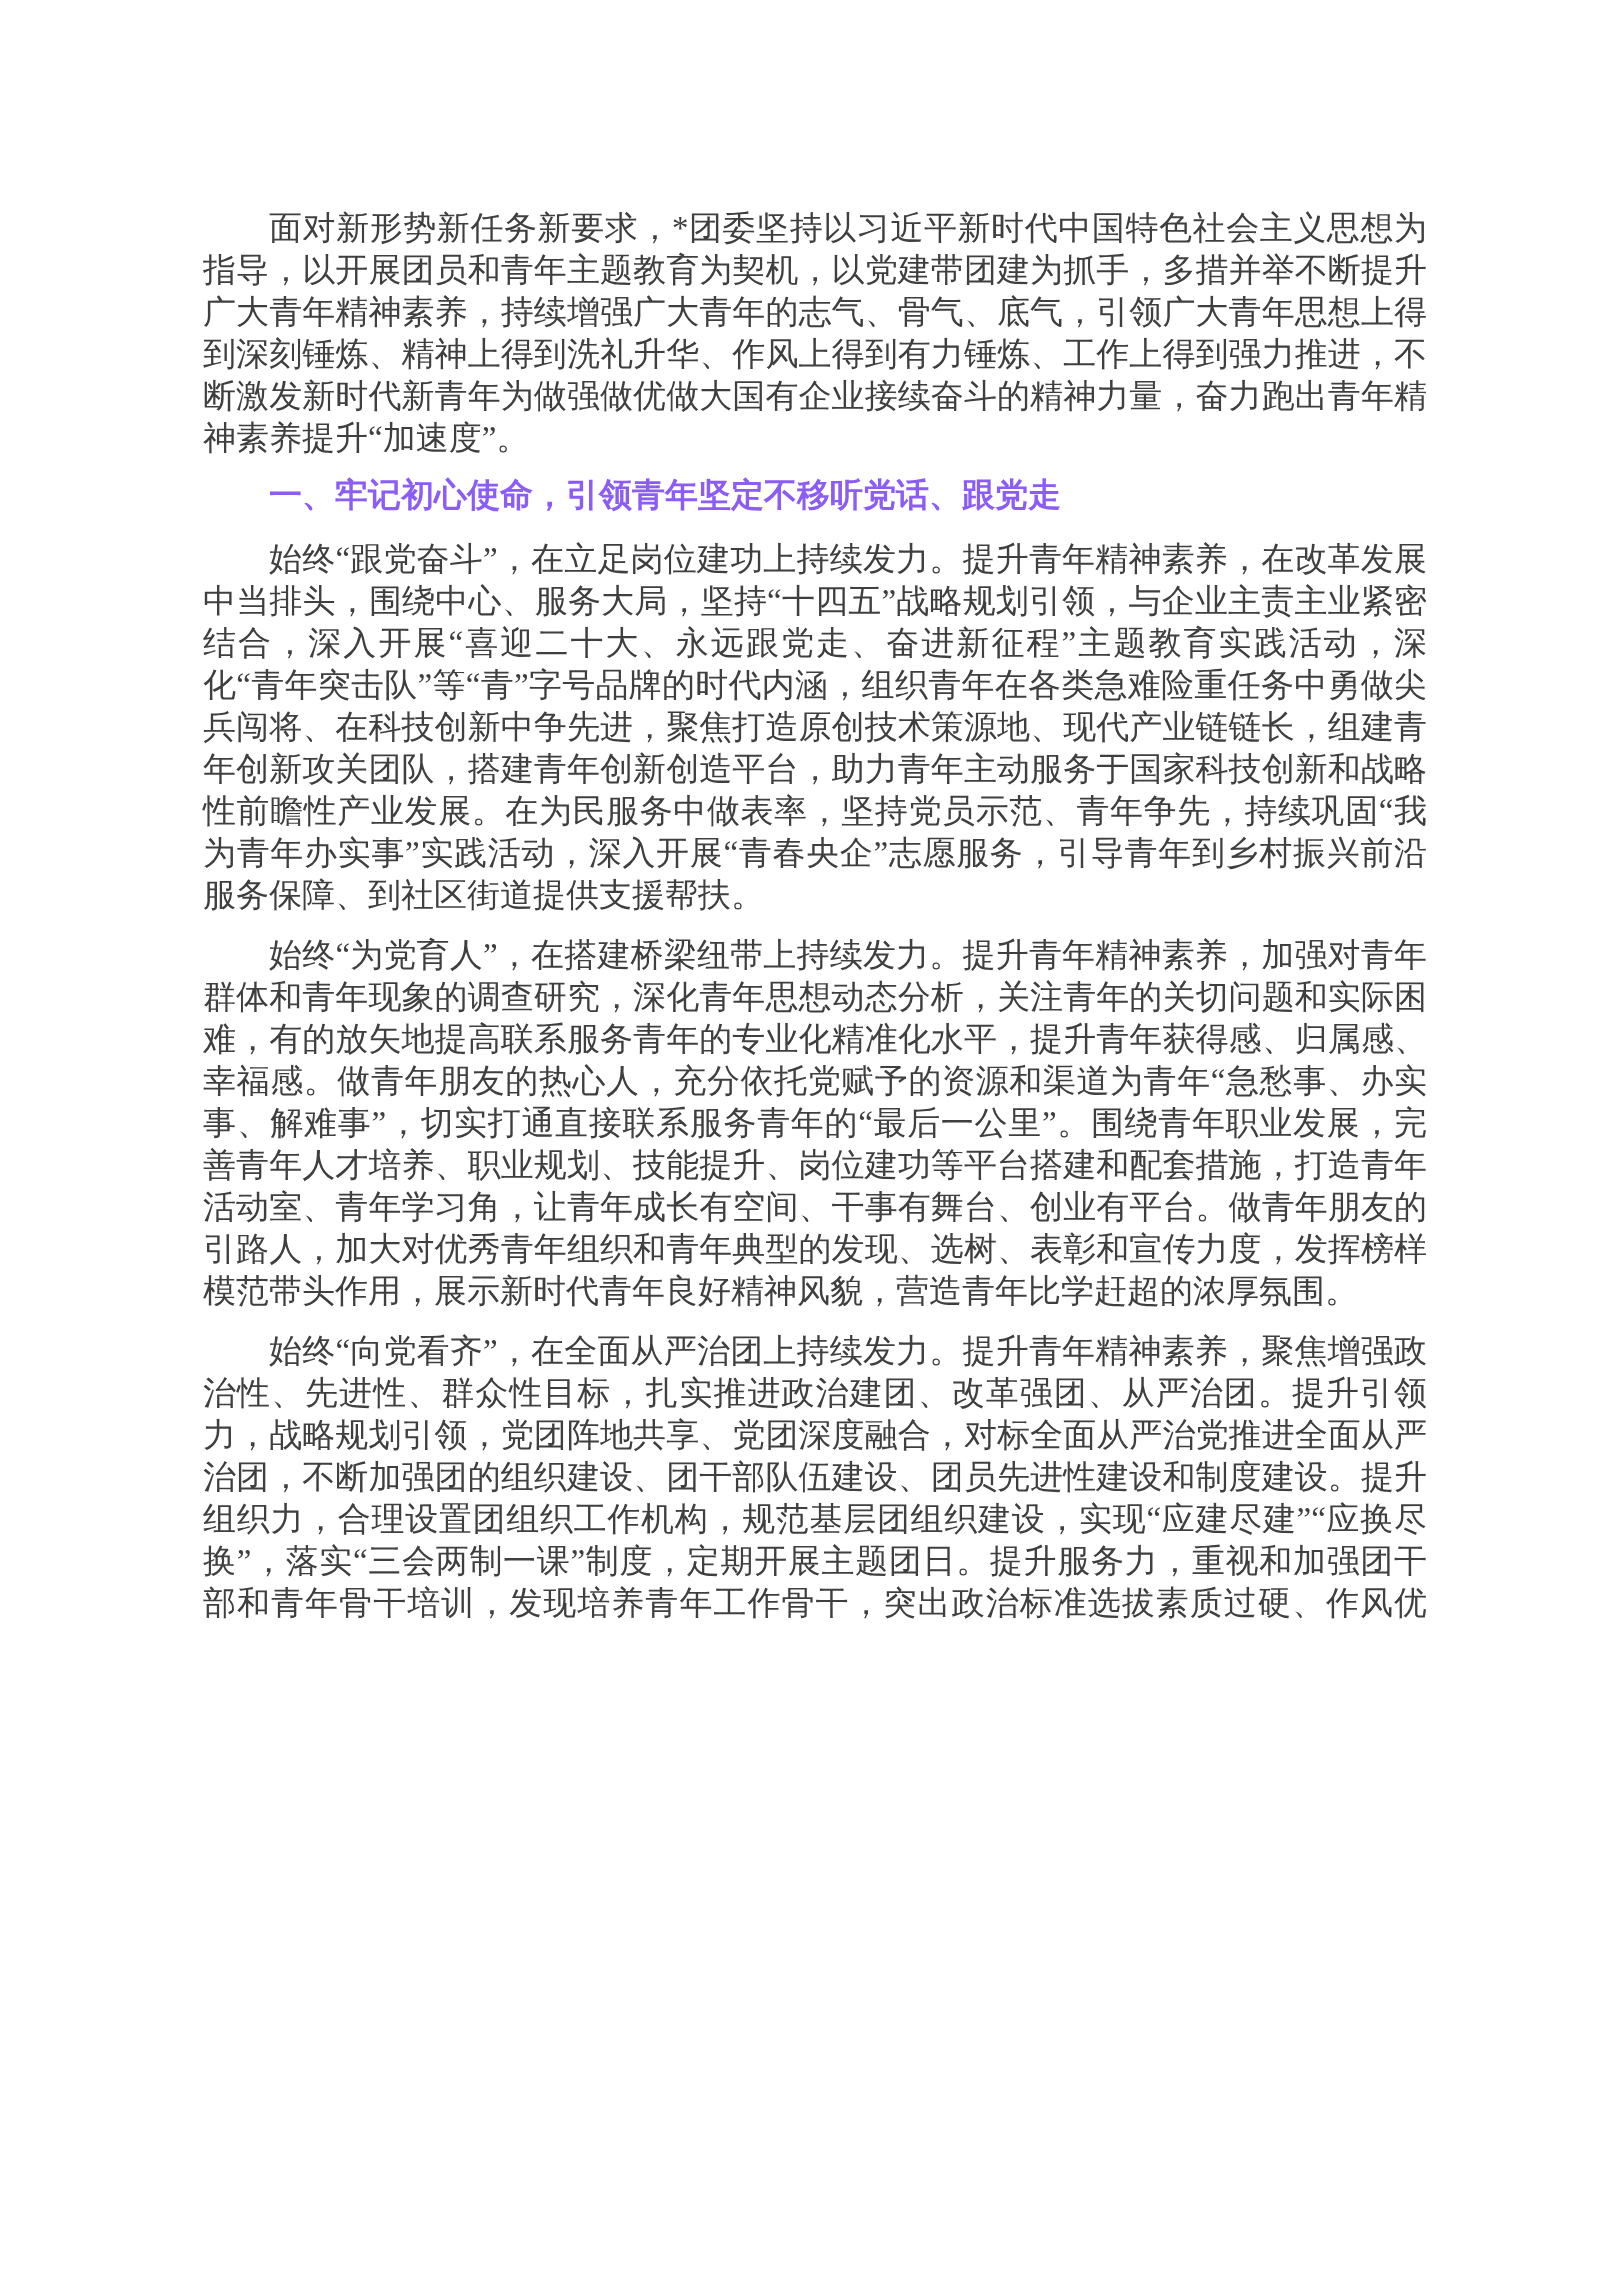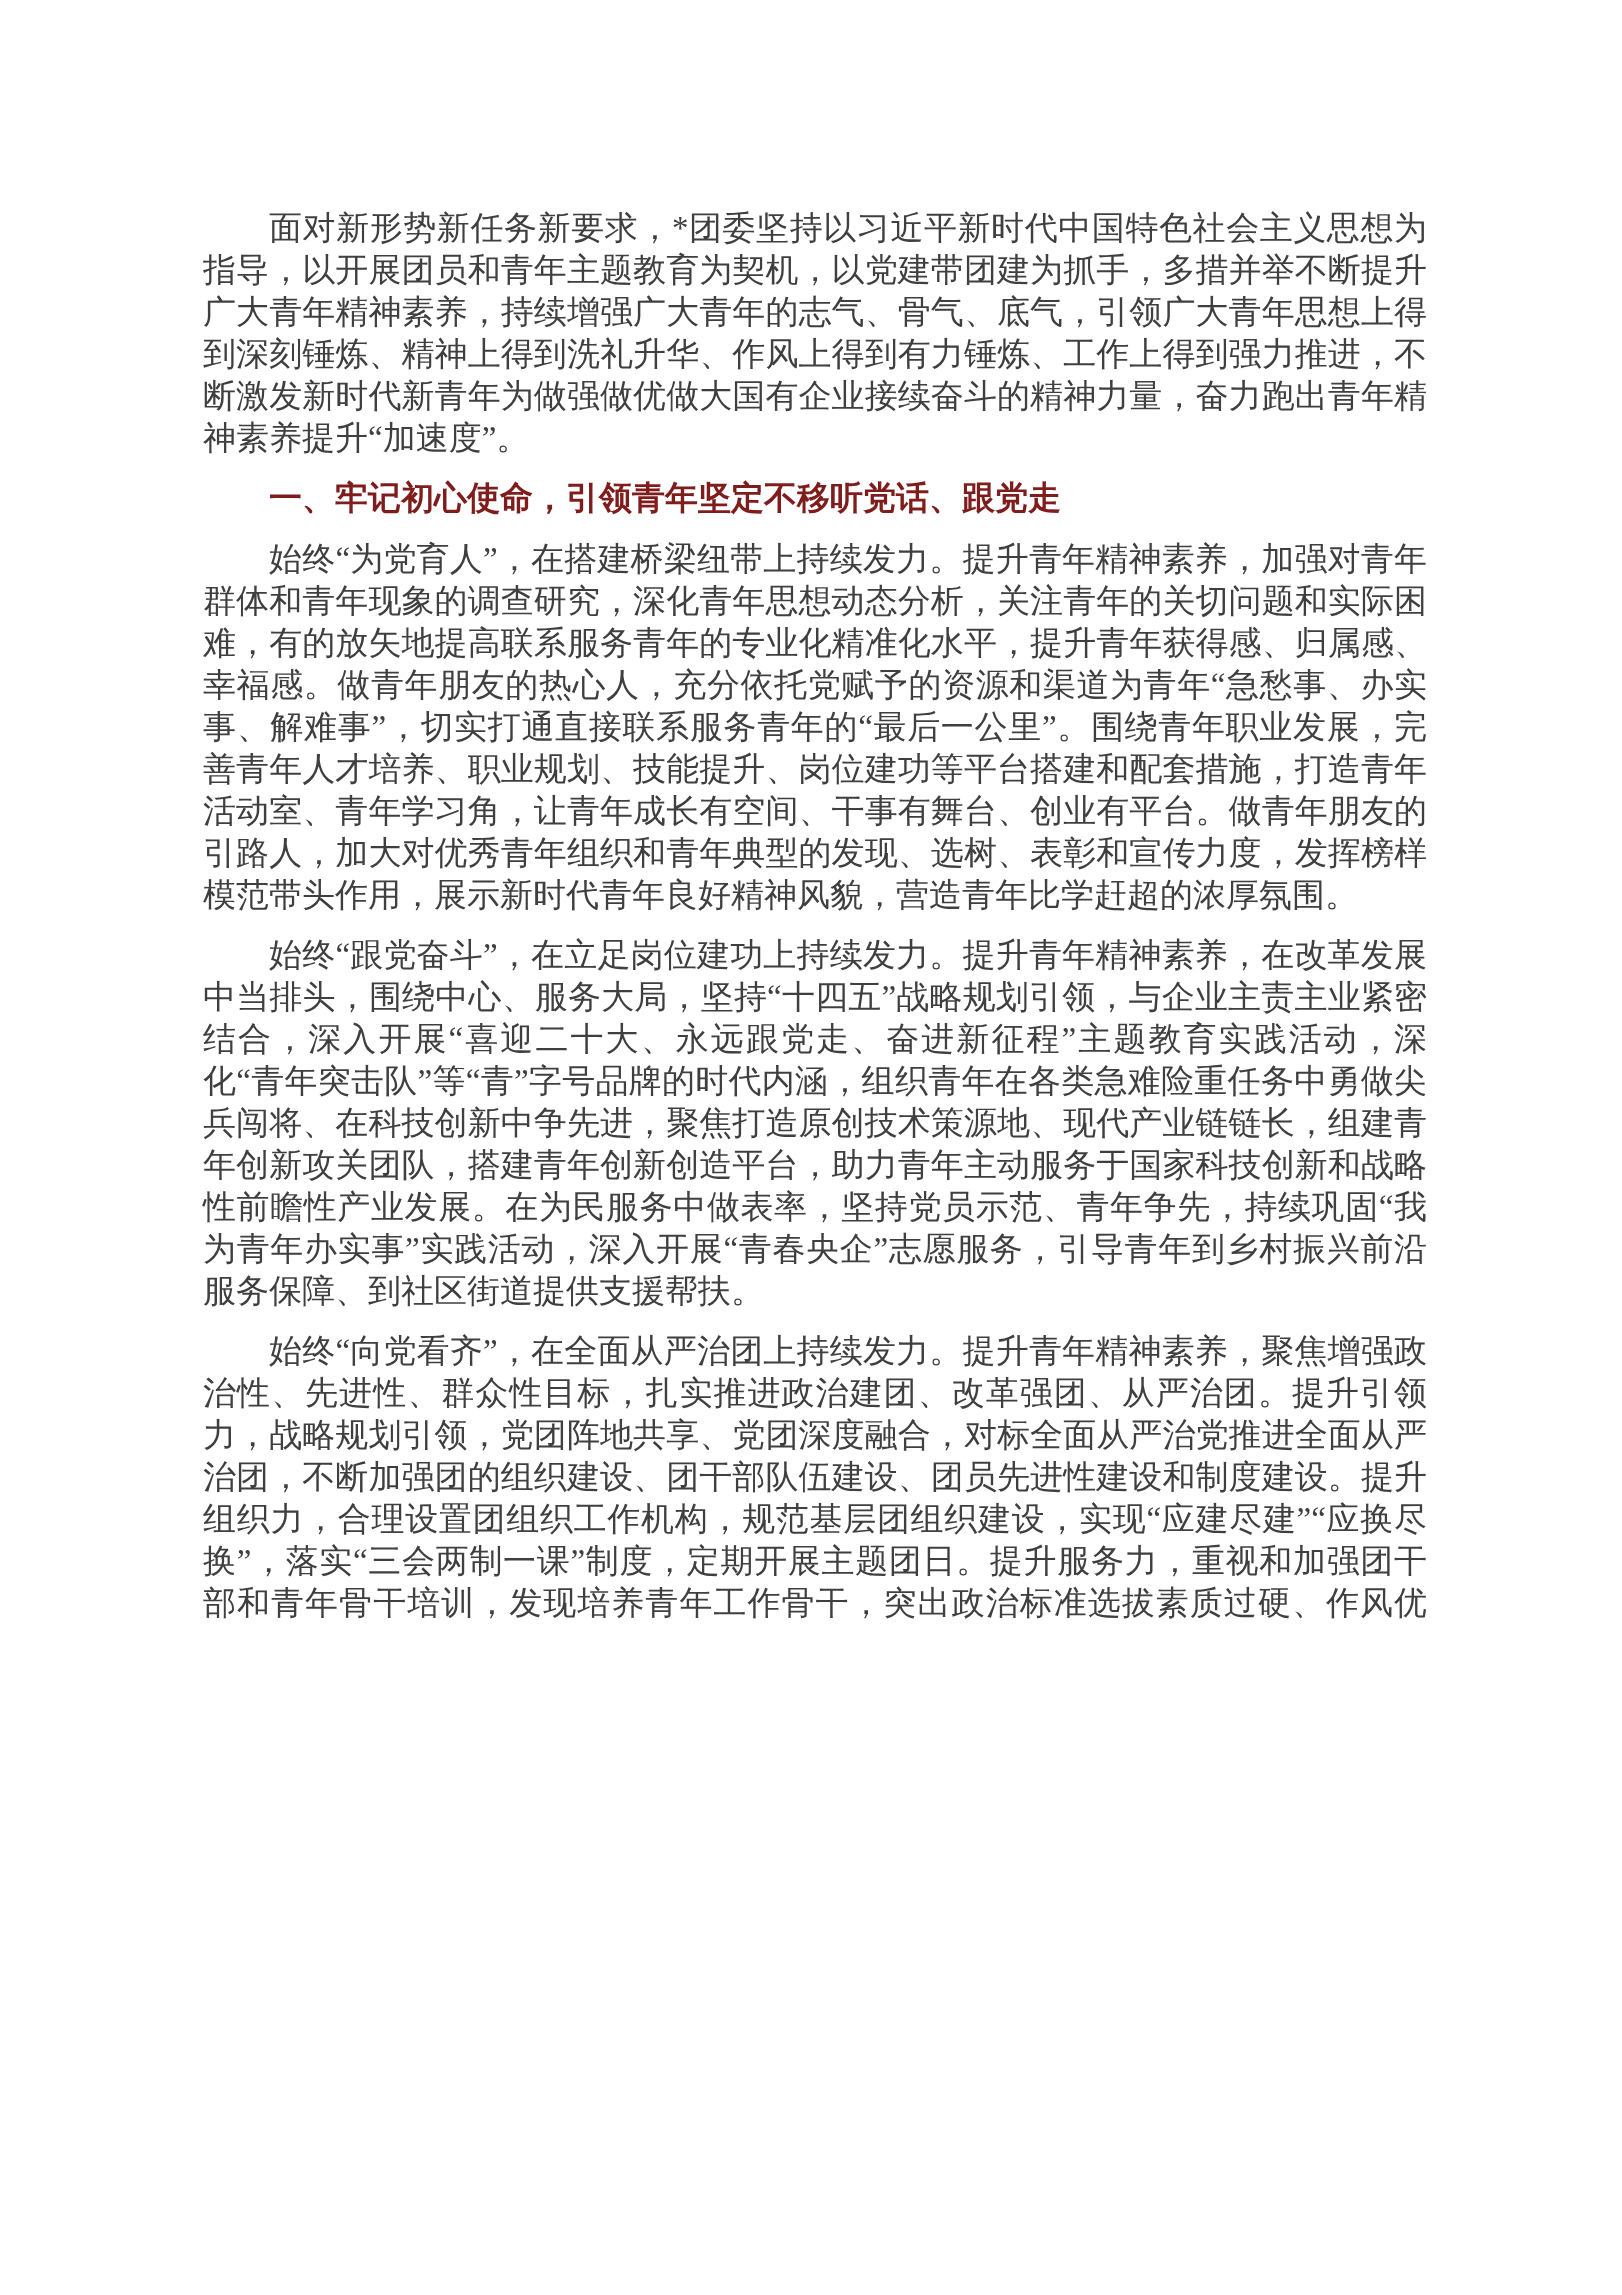--- a/index.html
+++ b/index.html
@@ -26,25 +26,25 @@
     text-align: justify;
     text-justify: inter-ideograph;
   }
   .para {
     margin: 0 0 18.3px 0;
     text-indent: 2em;
   }
   .heading {
     margin: 0 0 18.3px 0;
     text-indent: 2em;
-    font-family: Liberation Serif, serif;
+    font-family: Liberation Mono, monospace;
     font-weight: 700;
     font-size: 33px;
     line-height: 42px;
-    color: #7f1d1d;
+    color: #8b5cf6;
   }
   .page-number {
     position: absolute;
     left: 0;
     right: 0;
     top: 2125px;
     text-align: center;
     font-family: "Liberation Serif", "DejaVu Serif", serif;
     font-size: 26px;
     line-height: 30px;
@@ -54,23 +54,23 @@
 </head>
 <body>
 
 <div class="page">
   <main class="content">
     <p class="para">面对新形势新任务新要求，*团委坚持以习近平新时代中国特色社会主义思想为指导，以开展团员和青年主题教育为契机，以党建带团建为抓手，多措并举不断提升广大青年精神素养，持续增强广大青年的志气、骨气、底气，引领广大青年思想上得到深刻锤炼、精神上得到洗礼升华、作风上得到有力锤炼、工作上得到强力推进，不断激发新时代新青年为做强做优做大国有企业接续奋斗的精神力量，奋力跑出青年精神素养提升“加速度”。</p>
 
     <h2 class="heading">一、牢记初心使命，引领青年坚定不移听党话、跟党走</h2>
 
 
+    <p class="para">始终“跟党奋斗”，在立足岗位建功上持续发力。提升青年精神素养，在改革发展中当排头，围绕中心、服务大局，坚持“十四五”战略规划引领，与企业主责主业紧密结合，深入开展“喜迎二十大、永远跟党走、奋进新征程”主题教育实践活动，深化“青年突击队”等“青”字号品牌的时代内涵，组织青年在各类急难险重任务中勇做尖兵闯将、在科技创新中争先进，聚焦打造原创技术策源地、现代产业链链长，组建青年创新攻关团队，搭建青年创新创造平台，助力青年主动服务于国家科技创新和战略性前瞻性产业发展。在为民服务中做表率，坚持党员示范、青年争先，持续巩固“我为青年办实事”实践活动，深入开展“青春央企”志愿服务，引导青年到乡村振兴前沿服务保障、到社区街道提供支援帮扶。</p>
+
     <p class="para">始终“为党育人”，在搭建桥梁纽带上持续发力。提升青年精神素养，加强对青年群体和青年现象的调查研究，深化青年思想动态分析，关注青年的关切问题和实际困难，有的放矢地提高联系服务青年的专业化精准化水平，提升青年获得感、归属感、幸福感。做青年朋友的热心人，充分依托党赋予的资源和渠道为青年“急愁事、办实事、解难事”，切实打通直接联系服务青年的“最后一公里”。围绕青年职业发展，完善青年人才培养、职业规划、技能提升、岗位建功等平台搭建和配套措施，打造青年活动室、青年学习角，让青年成长有空间、干事有舞台、创业有平台。做青年朋友的引路人，加大对优秀青年组织和青年典型的发现、选树、表彰和宣传力度，发挥榜样模范带头作用，展示新时代青年良好精神风貌，营造青年比学赶超的浓厚氛围。</p>
-
-    <p class="para">始终“跟党奋斗”，在立足岗位建功上持续发力。提升青年精神素养，在改革发展中当排头，围绕中心、服务大局，坚持“十四五”战略规划引领，与企业主责主业紧密结合，深入开展“喜迎二十大、永远跟党走、奋进新征程”主题教育实践活动，深化“青年突击队”等“青”字号品牌的时代内涵，组织青年在各类急难险重任务中勇做尖兵闯将、在科技创新中争先进，聚焦打造原创技术策源地、现代产业链链长，组建青年创新攻关团队，搭建青年创新创造平台，助力青年主动服务于国家科技创新和战略性前瞻性产业发展。在为民服务中做表率，坚持党员示范、青年争先，持续巩固“我为青年办实事”实践活动，深入开展“青春央企”志愿服务，引导青年到乡村振兴前沿服务保障、到社区街道提供支援帮扶。</p>
 
     <p class="para">始终“向党看齐”，在全面从严治团上持续发力。提升青年精神素养，聚焦增强政治性、先进性、群众性目标，扎实推进政治建团、改革强团、从严治团。提升引领力，战略规划引领，党团阵地共享、党团深度融合，对标全面从严治党推进全面从严治团，不断加强团的组织建设、团干部队伍建设、团员先进性建设和制度建设。提升组织力，合理设置团组织工作机构，规范基层团组织建设，实现“应建尽建”“应换尽换”，落实“三会两制一课”制度，定期开展主题团日。提升服务力，重视和加强团干部和青年骨干培训，发现培养青年工作骨干，突出政治标准选拔素质过硬、作风优良、青年认可的新时代青年干部。</p>
 
   </main>
 
   <div class="page-number">1</div>
 </div>
 
 
 </body></html>

